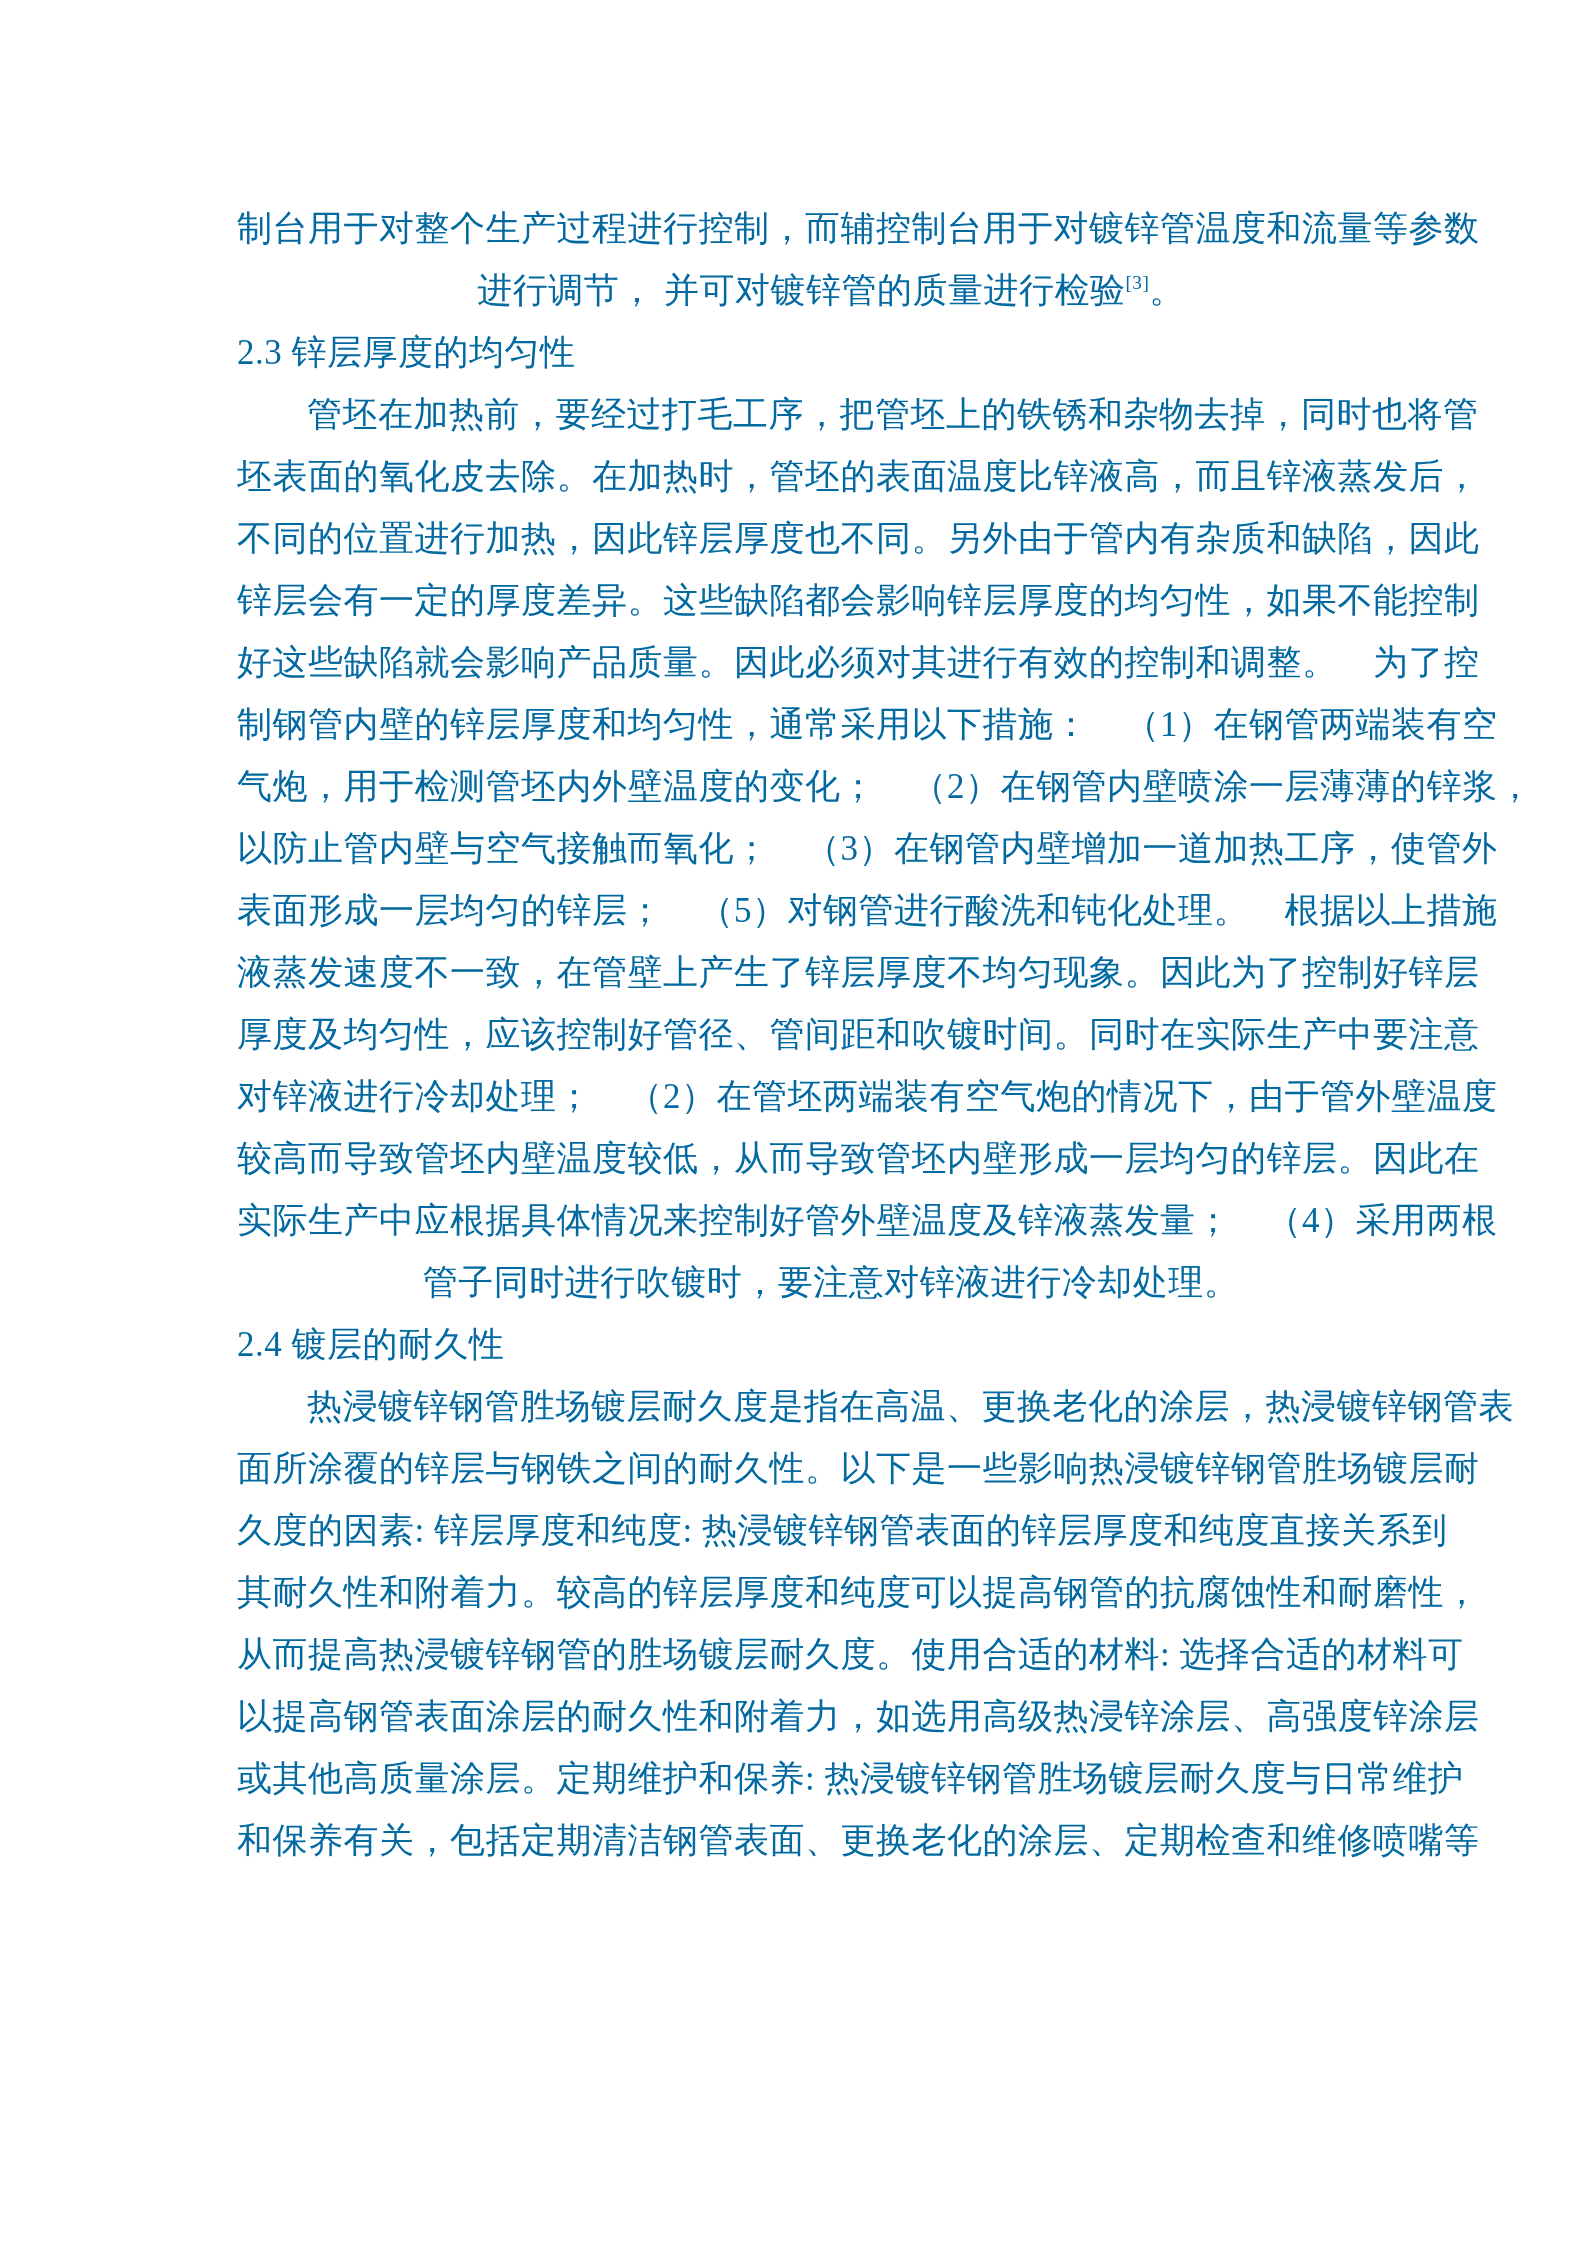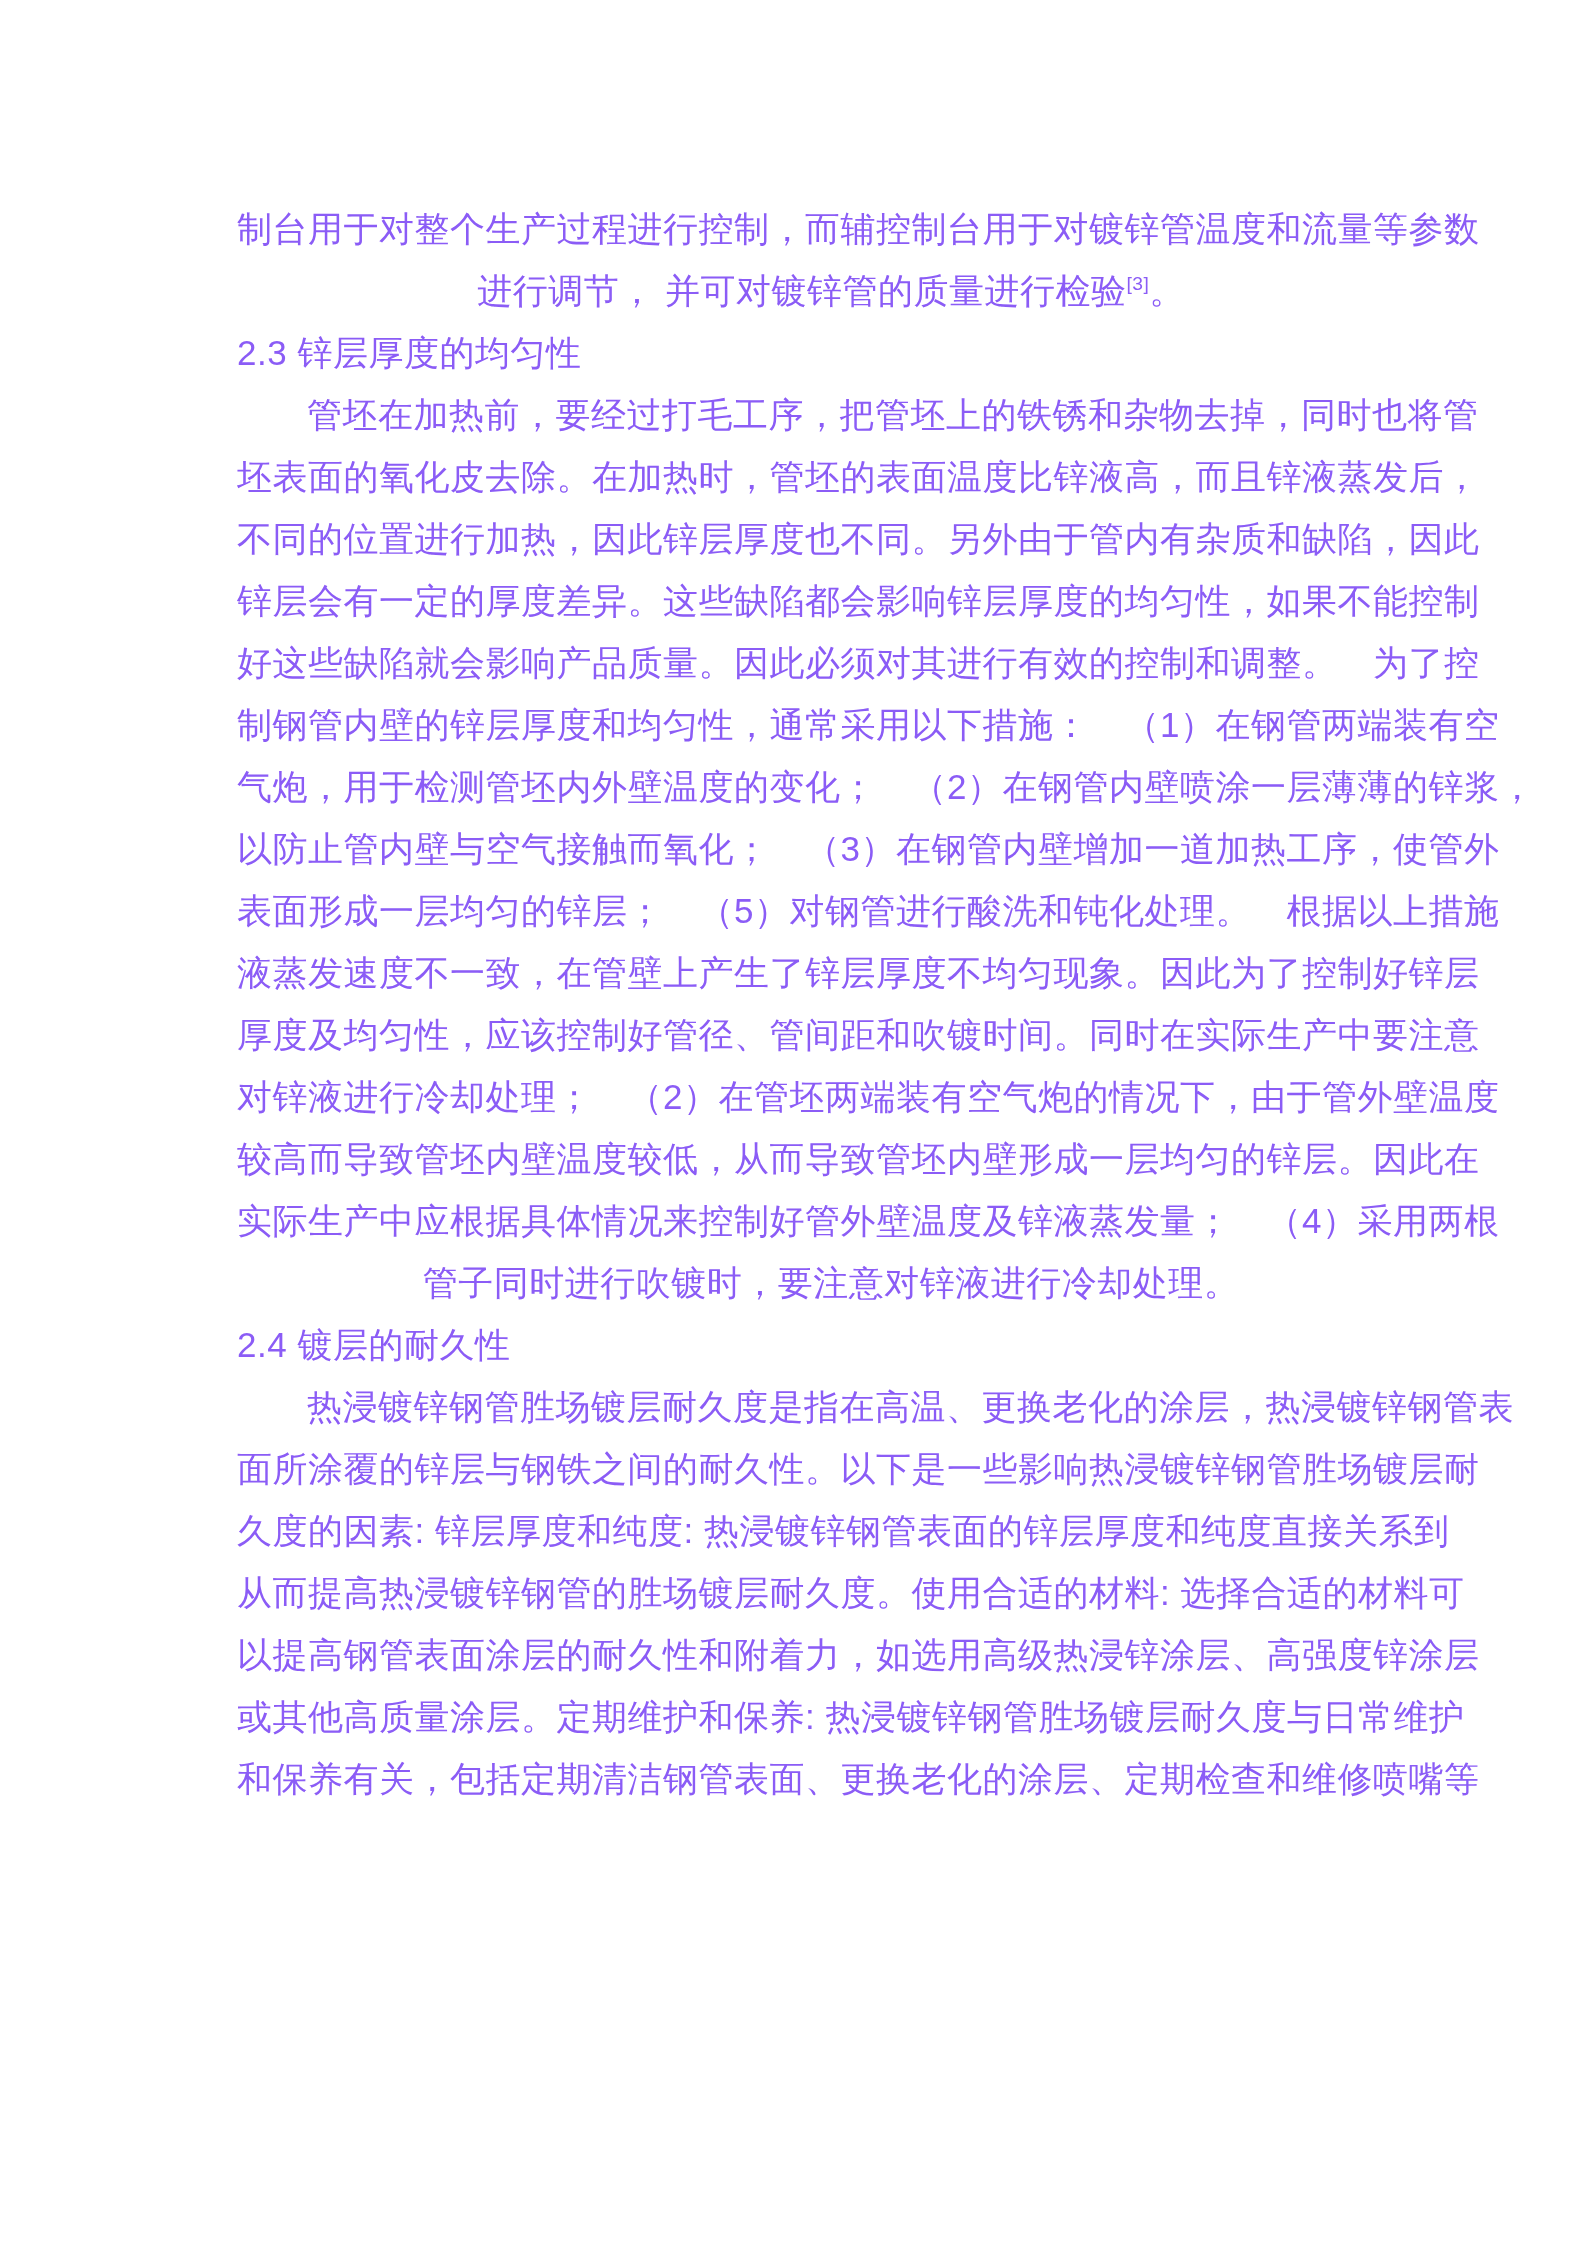--- a/index.html
+++ b/index.html
@@ -6,22 +6,22 @@
     margin: 0;
     padding: 0;
     background: #ffffff;
   }
   .page {
     position: relative;
     width: 1587px;
     height: 2245px;
     background: #ffffff;
     overflow: hidden;
-    font-family: Liberation Sans, sans-serif;
-    color: #8b5cf6;
+    font-family: Liberation Serif, serif;
+    color: #0369a1;
   }
   .text-block {
     position: absolute;
     left: 237px;
     top: 198px;
     width: 1188px;
   }
   .line {
     height: 62px;
     line-height: 62px;
@@ -68,18 +68,19 @@
       <div class="line justify"><span>液蒸发速度不一致，在管壁上产生了锌层厚度不均匀现象。因此为了控制好锌层</span></div>
       <div class="line justify"><span>厚度及均匀性，应该控制好管径、管间距和吹镀时间。同时在实际生产中要注意</span></div>
       <div class="line justify"><span>对锌液进行冷却处理；　（2）在管坯两端装有空气炮的情况下，由于管外壁温度</span></div>
       <div class="line justify"><span>较高而导致管坯内壁温度较低，从而导致管坯内壁形成一层均匀的锌层。因此在</span></div>
       <div class="line justify"><span>实际生产中应根据具体情况来控制好管外壁温度及锌液蒸发量；　（4）采用两根</span></div>
       <div class="line"><span>管子同时进行吹镀时，要注意对锌液进行冷却处理。</span></div>
       <div class="line heading"><span>2.4 镀层的耐久性</span></div>
       <div class="line justify indent"><span>热浸镀锌钢管胜场镀层耐久度是指在高温、更换老化的涂层，热浸镀锌钢管表</span></div>
       <div class="line justify"><span>面所涂覆的锌层与钢铁之间的耐久性。以下是一些影响热浸镀锌钢管胜场镀层耐</span></div>
       <div class="line justify"><span>久度的因素: 锌层厚度和纯度: 热浸镀锌钢管表面的锌层厚度和纯度直接关系到</span></div>
+      <div class="line justify"><span>其耐久性和附着力。较高的锌层厚度和纯度可以提高钢管的抗腐蚀性和耐磨性，</span></div>
       <div class="line justify"><span>从而提高热浸镀锌钢管的胜场镀层耐久度。使用合适的材料: 选择合适的材料可</span></div>
       <div class="line justify"><span>以提高钢管表面涂层的耐久性和附着力，如选用高级热浸锌涂层、高强度锌涂层</span></div>
       <div class="line justify"><span>或其他高质量涂层。定期维护和保养: 热浸镀锌钢管胜场镀层耐久度与日常维护</span></div>
       <div class="line justify"><span>和保养有关，包括定期清洁钢管表面、更换老化的涂层、定期检查和维修喷嘴等</span></div>
     </div>
 </div>
 
 </body></html>

